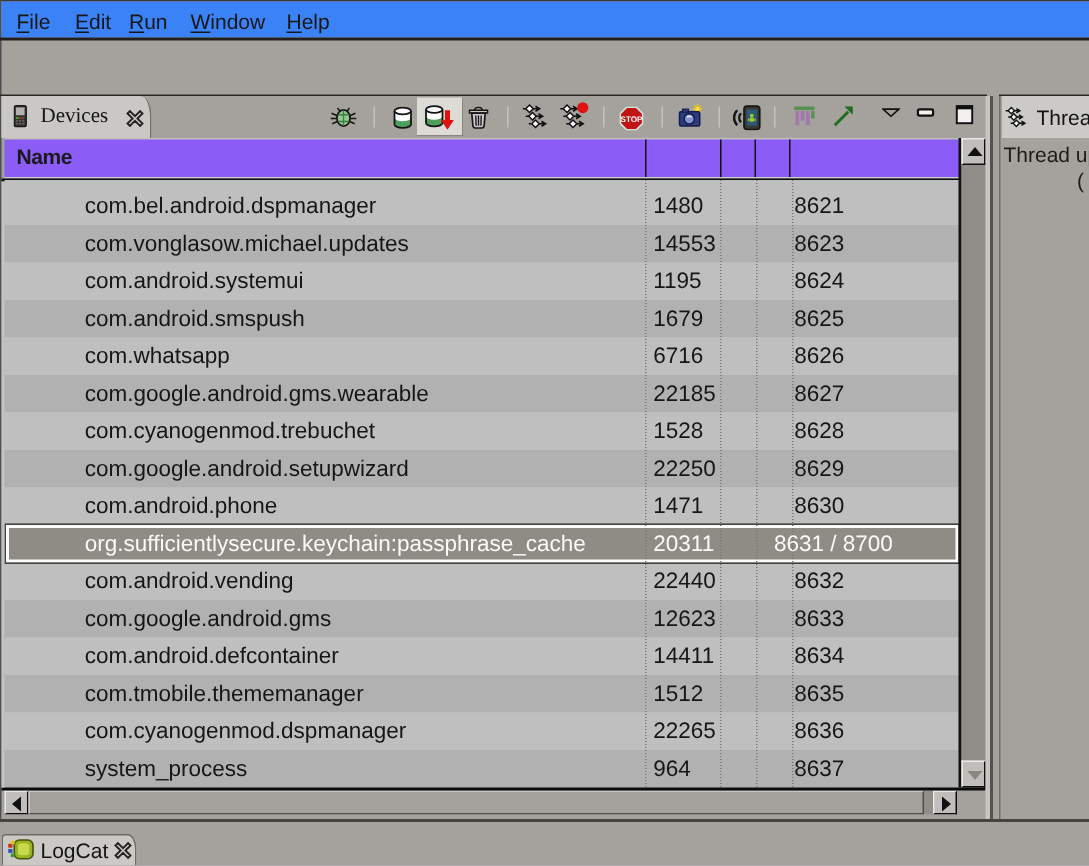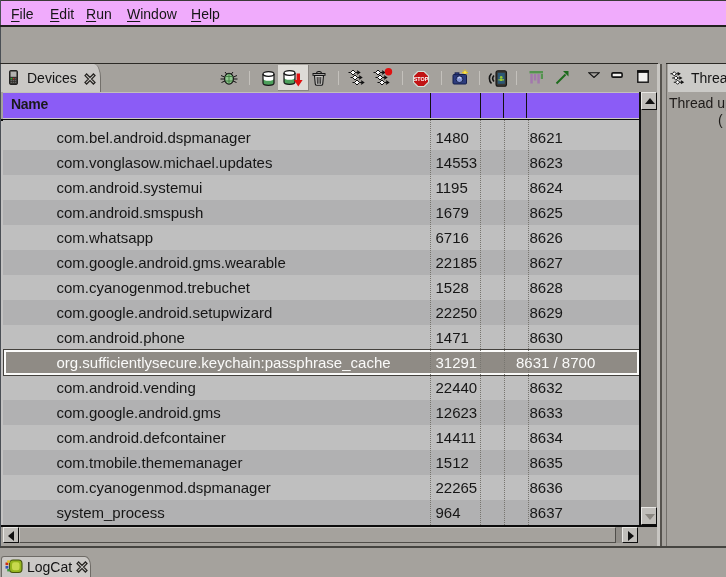--- a/index.html
+++ b/index.html
@@ -1,26 +1,26 @@
 <!DOCTYPE html>
 <html><head><meta charset="utf-8"><style>
 html,body{margin:0;padding:0;}
 body{width:726px;height:577px;overflow:hidden;font-family:"Liberation Sans",sans-serif;background:#a5a29d;position:relative;}
 .abs{position:absolute;}
 #topline{left:0;top:0;width:726px;height:1px;background:#3b3a37;}
 #leftline{left:0;top:0;width:1px;height:577px;background:#4a4f55;}
-#menubar{left:1px;top:1px;width:725px;height:24px;background:#f0abfc;color:#161616;font-size:14px;}
+#menubar{left:1px;top:1px;width:725px;height:24px;background:#3b82f6;color:#161616;font-size:14px;}
 #menubar span{position:absolute;top:5px;}
 #menubar u{text-decoration-thickness:1.2px;text-underline-offset:1.5px;}
 #menuline{left:0;top:25px;width:726px;height:2px;background:#21201e;}
 
 #stripline{left:0;top:63px;width:658px;height:1px;background:#2b2925;}
 #strip{left:1px;top:64px;width:657px;height:28px;background:#a5a29d;}
 #devtab{left:1px;top:64px;width:99px;height:28px;background:#cac8c5;border-right:1px solid #73706b;border-top-right-radius:7px 14px;}
-#devtab .txt{position:absolute;left:26px;top:6px;font-size:14px;color:#141414;}
+#devtab .txt{position:absolute;left:26px;top:6px;font-size:14px;color:#141414;font-family:Liberation Serif, serif;}
 
 #header{left:3px;top:92px;width:637px;height:27px;background:#8b5cf6;border-top:1px solid #c2bfba;border-bottom:1px solid #ccc9c4;box-sizing:border-box;}
 #header .txt{position:absolute;left:8px;top:3px;font-size:14px;color:#1a1a1a;font-weight:bold;letter-spacing:-0.3px;}
 .hline{position:absolute;top:0;width:1px;height:25px;background:#111;}
 #headerline{left:1px;top:119px;width:639px;height:2px;background:#0b0b0b;}
 
 #tbody{left:3px;top:120px;width:637px;height:405px;background:#bfbfbf;}
 .row{position:absolute;left:0;width:637px;height:25px;font-size:15px;color:#161616;}
 .rl{background:#bfbfbf;}
 .rd{background:#b1b1b2;}
@@ -268,21 +268,21 @@
       <span class="c2">22265</span>
       <span class="c5">8636</span>
     </div>
   <div class="row rd" style="top:380px">
       <span class="nm">system_process</span>
       <span class="c2">964</span>
       <span class="c5">8637</span>
     </div>
   <div id="selrow">
       <span class="nm">org.sufficientlysecure.keychain:passphrase_cache</span>
-      <span class="c2">31291</span>
+      <span class="c2">20311</span>
       <span class="c5">8631 / 8700</span>
     </div>
   <span class="dot" style="left:427px"></span>
   <span class="dot" style="left:477px"></span>
   <span class="dot" style="left:501px"></span>
   <span class="dot" style="left:525px"></span>
 </div>
 <div class="abs" id="vline"></div>
 <div class="abs" id="vsb">
   <div class="sbtn" style="left:0;top:0;width:16px;height:18px">

